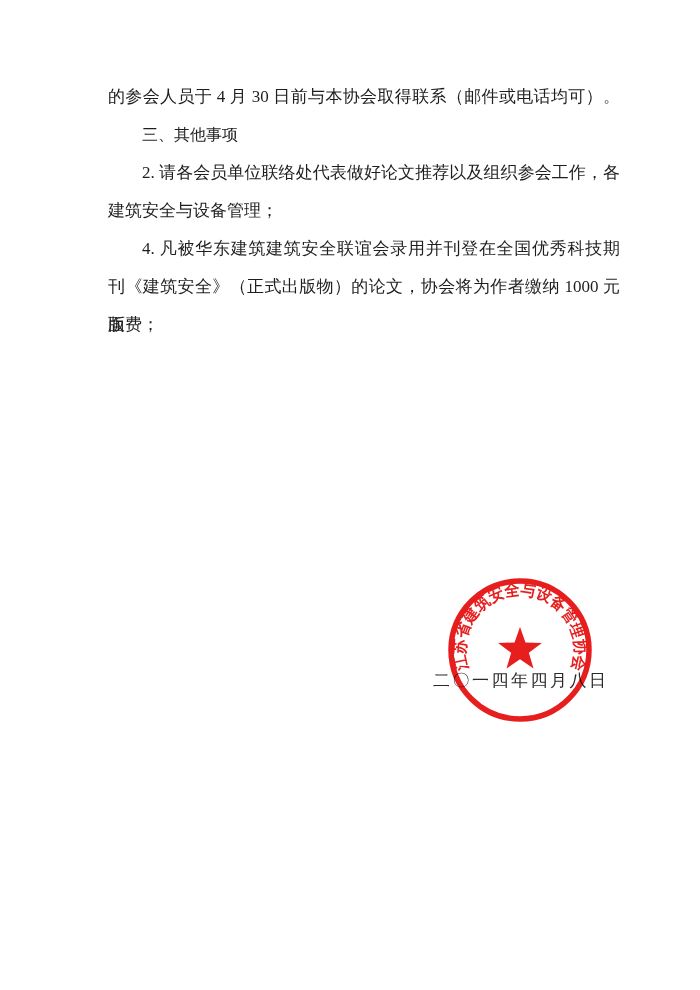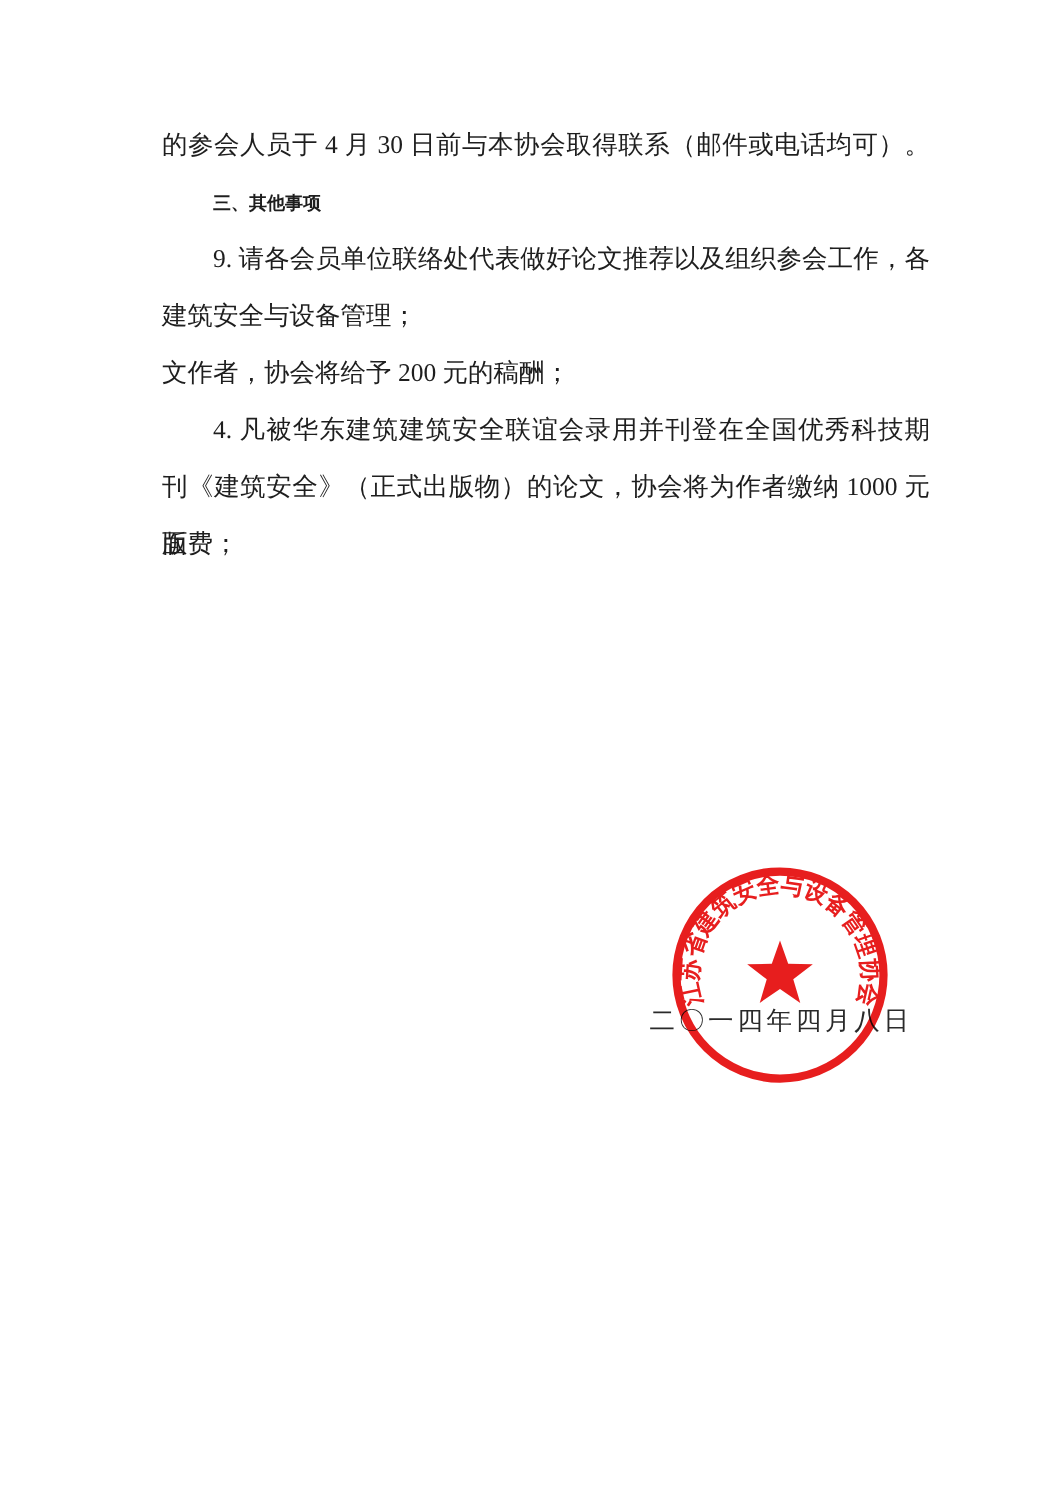--- a/index.html
+++ b/index.html
@@ -23,23 +23,23 @@
     white-space:nowrap;
   }
   .jl{
     white-space:normal;
     text-align:justify;
     text-align-last:justify;
     font-family:Liberation Serif, serif;
   }
   .in{text-indent:34px;}
   .hd{
-    font-weight:bold;
+    font-weight:normal;
     font-family:"Liberation Sans","DejaVu Sans",sans-serif;
-    font-size:12px;
+    font-size:16px;
   }
   .date-line{
     position:absolute;
     left:433px; top:671px;
     font-size:17px;
     letter-spacing:2.5px;
     line-height:20px;
     color:#2a2a2a;
     z-index:1;
   }
@@ -56,23 +56,22 @@
     font-size:16.5px;
     font-weight:600;
   }
 </style>
 </head>
 <body>
 
 <div class="doc-body">
   <div class="line jl">的参会人员于 4 月 30 日前与本协会取得联系（邮件或电话均可）。</div>
   <div class="line in hd">三、其他事项</div>
-  <div class="line jl in">9. 请各会员单位联络处代表做好论文推荐以及组织参会工作，各</div>
+  <div class="line jl in">2. 请各会员单位联络处代表做好论文推荐以及组织参会工作，各</div>
   <div class="line">建筑安全与设备管理；</div>
-  <div class="line">文作者，协会将给予 200 元的稿酬；</div>
   <div class="line jl in">4. 凡被华东建筑建筑安全联谊会录用并刊登在全国优秀科技期</div>
   <div class="line jl">刊《建筑安全》（正式出版物）的论文，协会将为作者缴纳 1000 元版</div>
   <div class="line">面费；</div>
 </div>
 
 <div class="date-line">二〇一四年四月八日</div>
 
 <svg class="seal" viewBox="-78 -78 156 156" xmlns="http://www.w3.org/2000/svg">
   <circle cx="0" cy="0" r="69" fill="none" stroke="#e60c0c" stroke-width="5.5"></circle>
   <polygon fill="#e60c0c" points="0,-23 5.47,-7.52 21.87,-7.11 8.84,2.87 13.52,18.61 0,9.3 -13.52,18.61 -8.84,2.87 -21.87,-7.11 -5.47,-7.52"></polygon>

